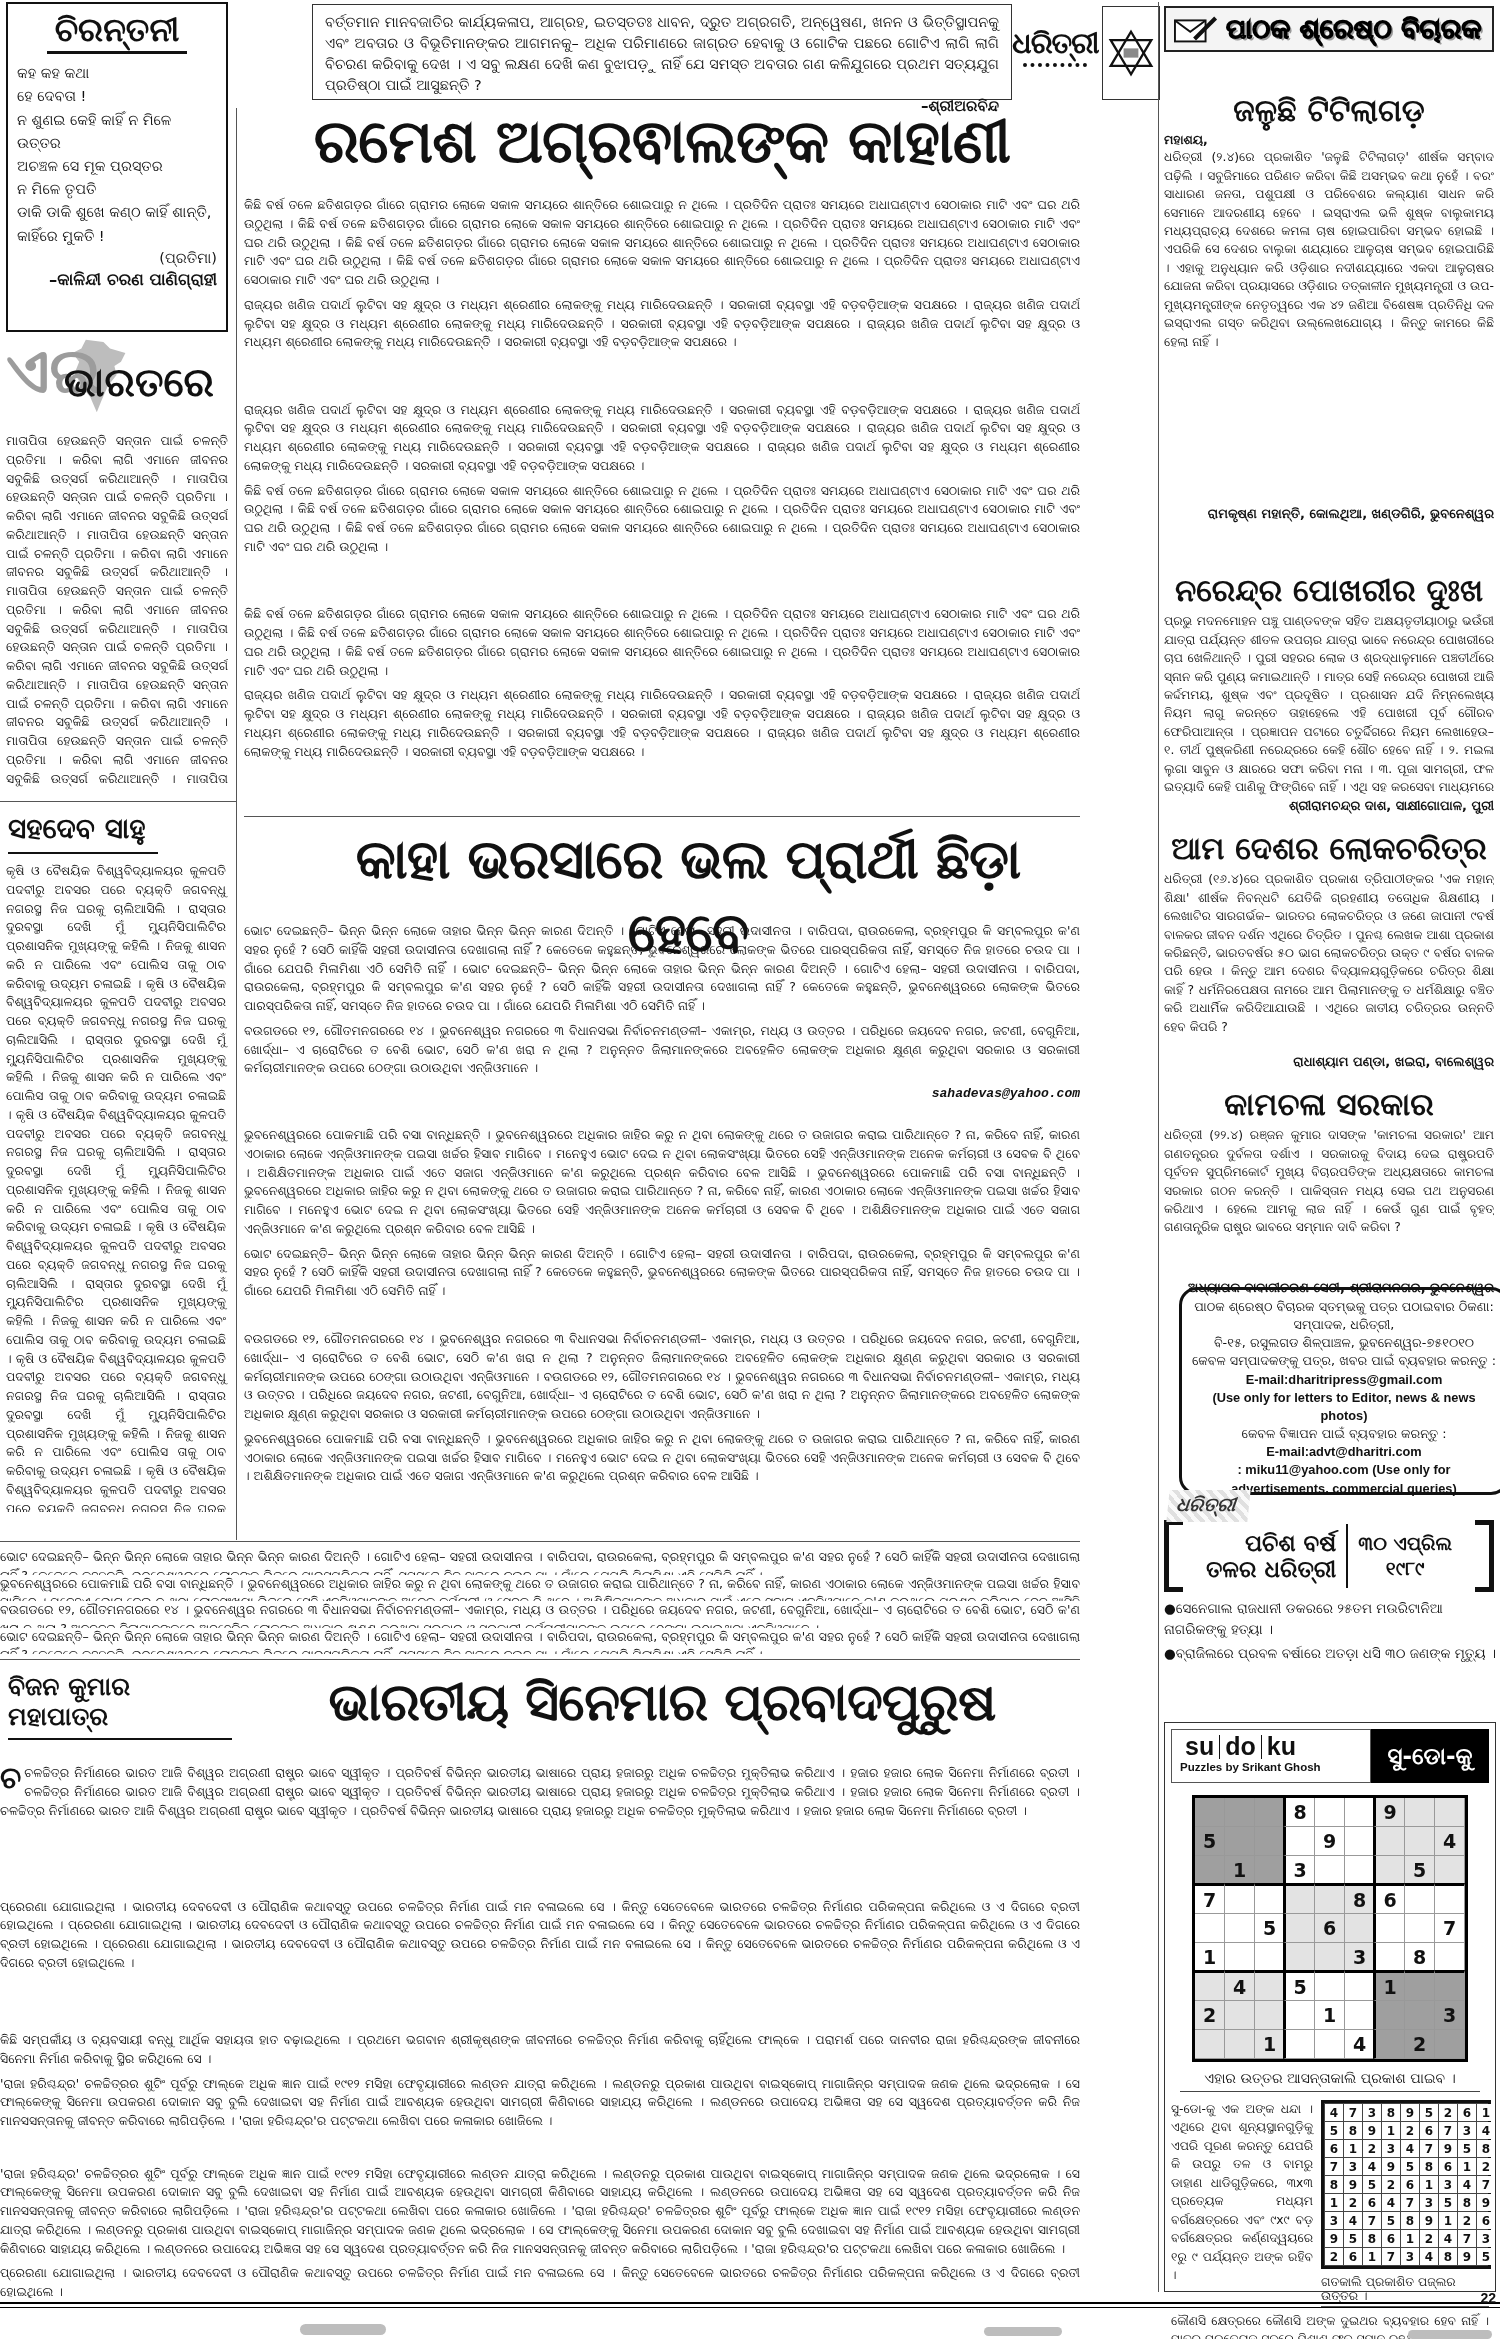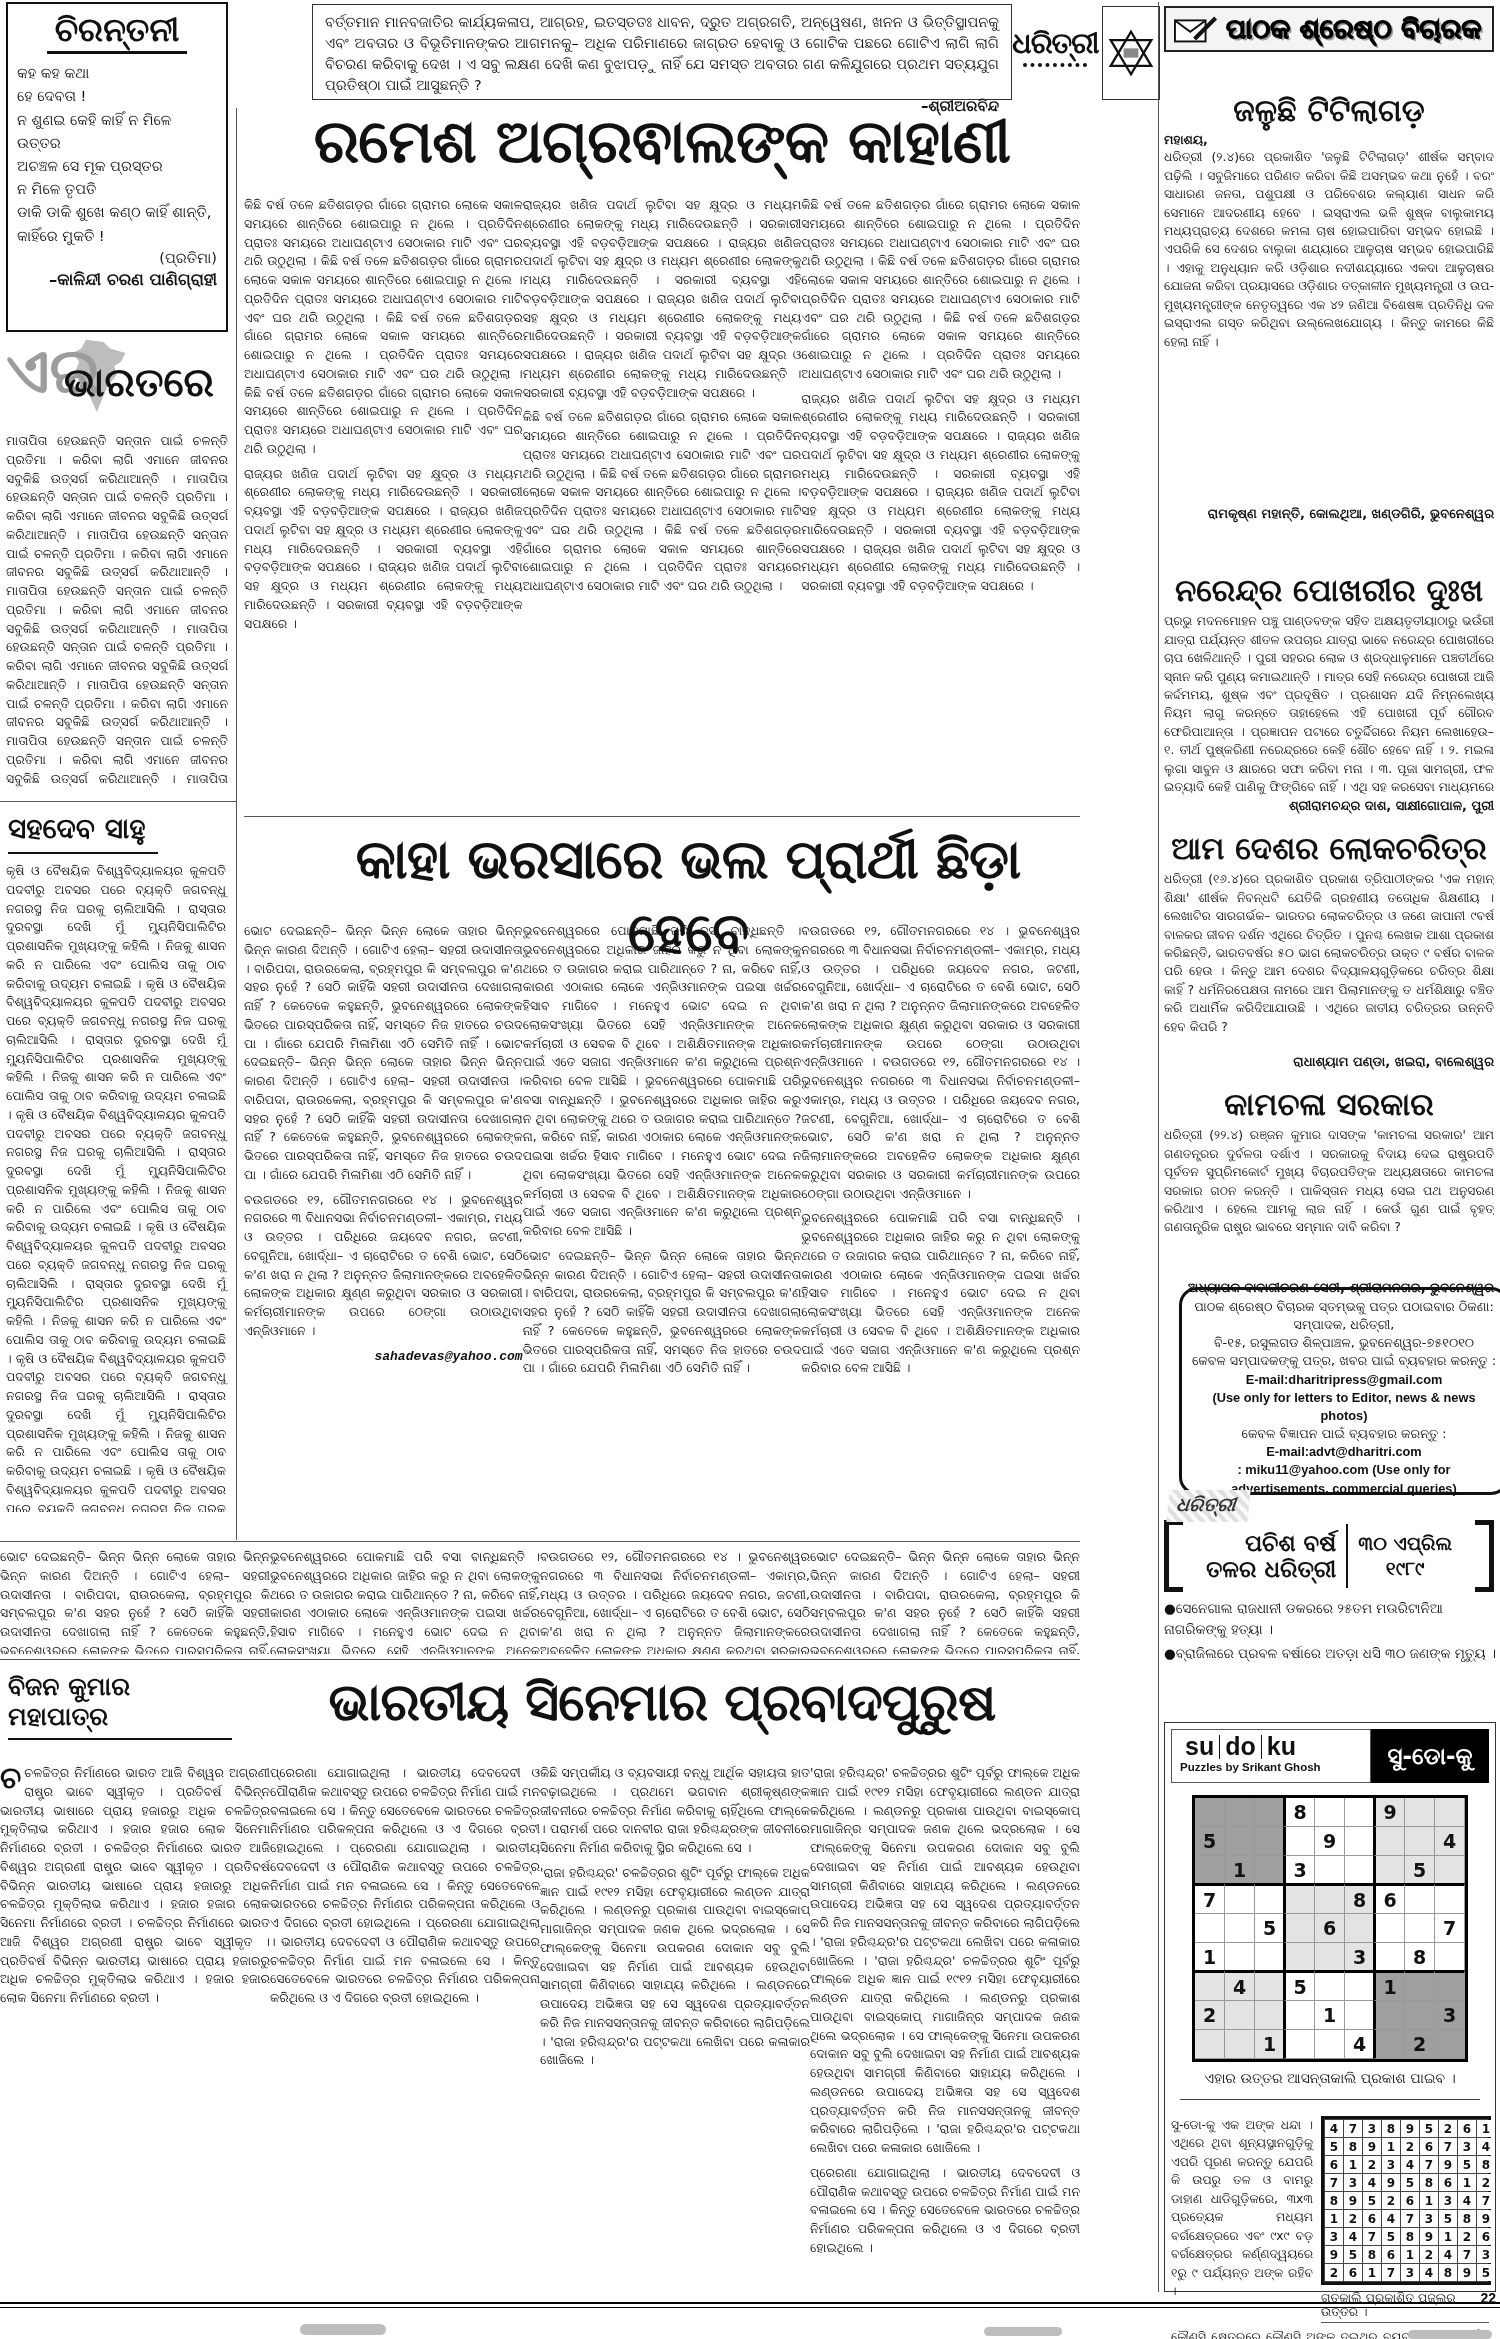--- a/index.html
+++ b/index.html
@@ -28,21 +28,21 @@
   .vline{border-left:1px solid #555;width:0;}
   .hline{border-top:1px solid #555;height:0;}
   
   .headline1{left:244px;top:104px;width:836px;height:86px;font-size:60px;font-weight:800;
     text-align:center;line-height:1.25;letter-spacing:-1px;}
   .headline2{left:296px;top:824px;width:784px;height:92px;font-size:54px;font-weight:800;
     text-align:center;line-height:1.35;letter-spacing:-1px;}
   .headline3{left:244px;top:1666px;width:836px;height:90px;font-size:52px;font-weight:800;
     text-align:center;line-height:1.4;letter-spacing:-1px;}
   
-  .cols{display:flex;gap:0;}
+  .cols{display:flex;gap:0;flex-direction:column;}
   .col{flex:1;font-size:12.5px;line-height:1.5;text-align:justify;overflow:hidden;}
   .col p{margin:0 0 6px;}
   .email-line{text-align:right;font-weight:bold;font-style:italic;font-size:13px;font-family:Liberation Mono, monospace;}
   .dropcap{float:left;font-size:30px;font-weight:bold;line-height:.9;padding-right:3px;}
   
   .bharat{left:0;top:336px;width:232px;height:462px;padding:0 4px 0 6px;box-sizing:border-box;}
   .bharat-head{position:relative;height:96px;}
   .bharat-big{position:absolute;left:0;top:4px;font-size:62px;font-weight:800;color:#9c9c9c;line-height:1;}
   .bharat-rest{position:absolute;left:58px;top:26px;font-size:40px;font-weight:800;color:#111;line-height:1;}
   .side-body{font-size:12.5px;line-height:1.5;text-align:justify;overflow:hidden;}
@@ -91,22 +91,22 @@
     font-size:23px;font-weight:800;}
   .sudoku-grid{display:grid;grid-template-columns:repeat(9,30px);grid-auto-rows:29px;
     width:270px;margin:12px auto 0;border:3px solid #000;}
   .sudoku-grid .cell{border-right:1px solid #999;border-bottom:1px solid #999;
     display:flex;align-items:center;justify-content:center;font-size:19px;font-weight:bold;box-sizing:border-box;}
   .sudoku-grid .cell.bl{border-left:3px solid #000;margin-left:-2px;}
   .sudoku-grid .cell.bt{border-top:3px solid #000;margin-top:-2px;}
   .sudoku-grid .s0{background:#fff;}
   .sudoku-grid .s1{background:#e3e3e3;}
   .sudoku-grid .s2{background:#9f9f9f;}
-  .answer-note{width:300px;margin:8px auto 16px;text-align:center;font-size:14px;
-    border-bottom:1.5px solid #444;padding-bottom:12px;}
+  .answer-note{width:300px;margin:8px auto 8px;text-align:center;font-size:14px;
+    border-bottom:1.5px solid #444;padding-bottom:4px;}
   .sud-lower{display:flex;gap:8px;margin-top:8px;}
   .sud-howto{flex:1;font-size:12.3px;line-height:1.5;text-align:justify;}
   .sud-solwrap{width:168px;}
   .sol-grid{display:grid;grid-template-columns:repeat(9,18px);grid-auto-rows:17px;width:162px;
     border:3px solid #111;background:#444;gap:1px;padding:1px;}
   .sol-grid .cell{background:#fff;display:flex;align-items:center;justify-content:center;
     font-size:12px;font-weight:bold;}
   .sol-caption{font-size:12.3px;text-align:left;margin-top:6px;border-bottom:1px solid #555;padding-bottom:3px;}
   .sud-foot{font-size:12.3px;line-height:1.45;text-align:justify;margin-top:6px;}
   

